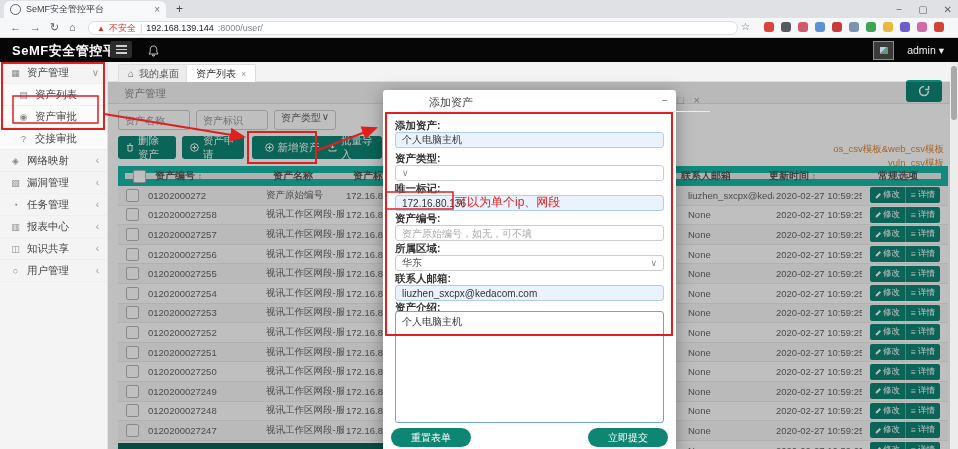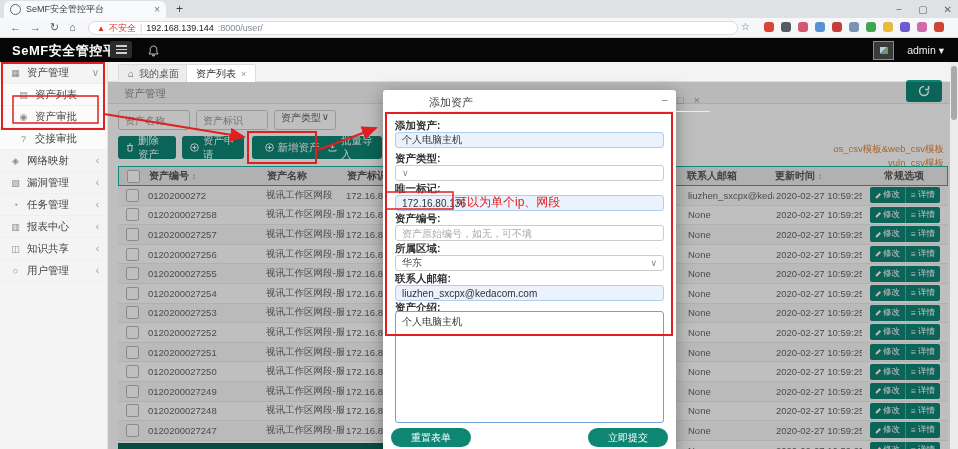--- a/index.html
+++ b/index.html
@@ -66,21 +66,21 @@
     font-size:10px;color:#333;padding:0 6px;box-sizing:border-box;font-family:inherit;}
   .flt::placeholder{color:#999;}
   .fsel{display:flex;align-items:flex-start;justify-content:space-between;color:#666;}
   .tbtn{position:absolute;top:32px;height:23px;background:#0e8674;border-radius:3px;color:#fff;font-size:10.5px;
     display:flex;align-items:center;justify-content:center;gap:4px;padding:0 8px;box-sizing:border-box;}
   .tbtn svg{flex:none;}
   .csvlinks{position:absolute;right:6px;top:38px;text-align:right;font-size:9.5px;color:#e0883c;line-height:14px;}
 
   
   .tbl{position:absolute;left:10px;top:62px;width:830px;}
-  .thead{display:flex;background:#ededed;border:1px solid #14b8a6;height:20px;align-items:center;font-size:10px;color:#555;font-weight:bold;box-sizing:border-box;}
+  .thead{display:flex;background:#ededed;border:7px solid #14b8a6;height:20px;align-items:center;font-size:10px;color:#555;font-weight:bold;box-sizing:border-box;}
   .trow{display:flex;height:19.6px;align-items:center;font-size:9.5px;color:#666;border-bottom:1px solid #ececec;box-sizing:border-box;}
   .trow:nth-child(even){background:#f8f8f8;}
   .cc{flex:none;box-sizing:border-box;padding:0 2px;white-space:nowrap;overflow:hidden;}
   .c-check{width:28px;display:flex;justify-content:center;}
   .c-id{width:118px;}
   .c-name{width:80px;}
   .c-ident{width:122px;}
   .c-mid{flex:1;}
   .c-man{width:88px;}
   .c-time{width:88px;}
@@ -319,21 +319,21 @@
         <span class="cc c-time">
           <span>更新时间</span> <span class="sort">↕</span></span>
         <span class="cc c-act">常规选项</span>
       </div>
 
     <div class="trow">
         <span class="cc c-check">
             <span class="cb"></span>
           </span>
         <span class="cc c-id">01202000272</span>
-        <span class="cc c-name">视讯工作区网段</span>
+        <span class="cc c-name">资产原始编号</span>
         <span class="cc c-ident">172.16.80.0/24</span>
         <span class="cc c-mid"></span>
         <span class="cc c-man">liuzhen_sxcpx@keda..</span>
         <span class="cc c-time">2020-02-27 10:59:25..</span>
         <span class="cc c-act">
           <span class="actgrp">
             <span class="actbtn">
                 <span class="pencil"></span>
                 <span>修改</span>
               </span>

